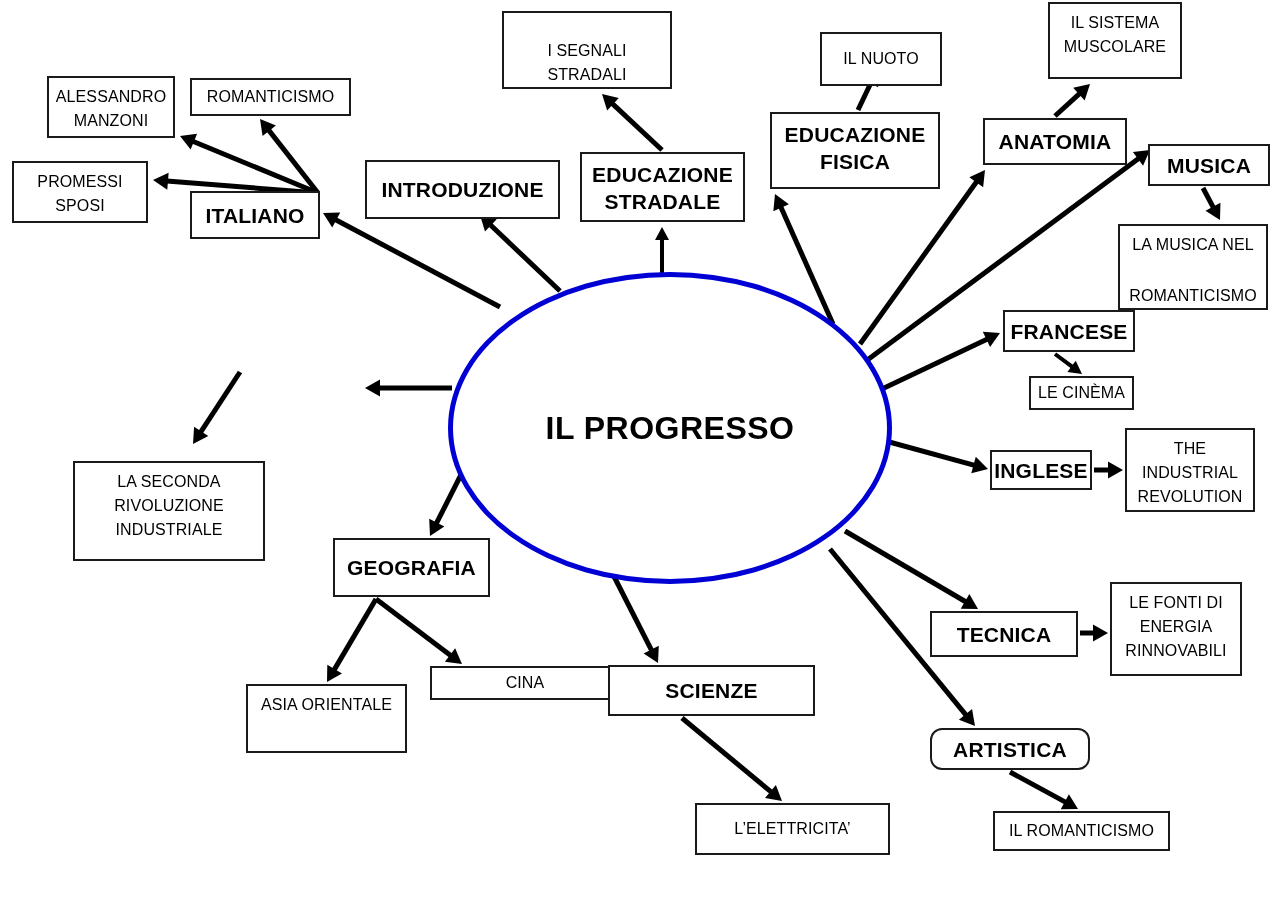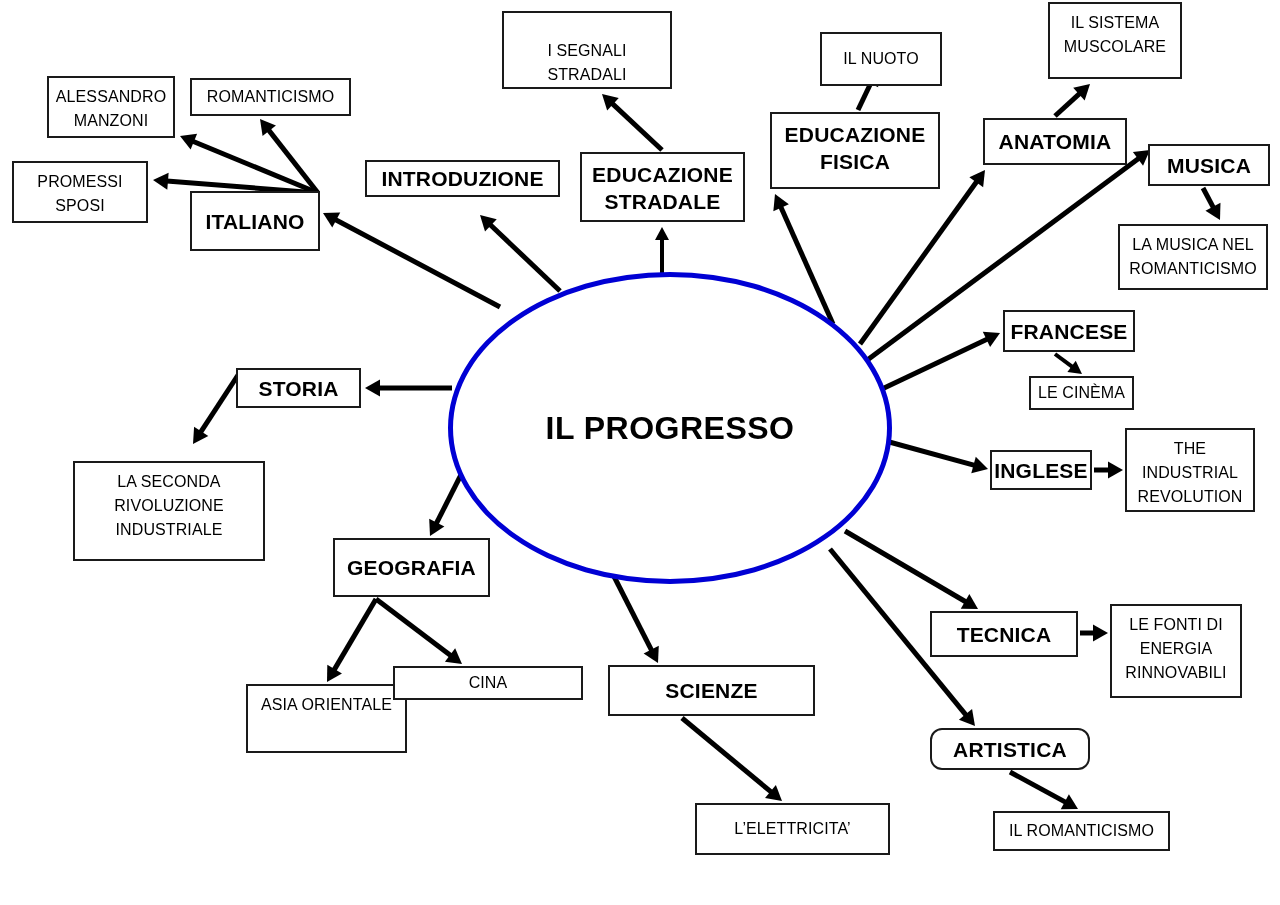--- a/index.html
+++ b/index.html
@@ -207,24 +207,24 @@
       <span class="line">ALESSANDRO</span>
       <span class="line">MANZONI</span>
     </div>
     <div class="node t-plain v-center" style="left: 190px; top: 78px; width: 161px; height: 38px; border-color: rgb(26, 26, 26);">
       <span class="line">ROMANTICISMO</span>
     </div>
     <div class="node t-plain v-top" style="left: 12px; top: 161px; width: 136px; height: 62px; border-color: rgb(26, 26, 26);">
       <span class="line">PROMESSI</span>
       <span class="line">SPOSI</span>
     </div>
-    <div class="node t-bold v-center" style="left: 190px; top: 191px; width: 130px; height: 60px; border-color: rgb(26, 26, 26);">
+    <div class="node t-bold v-center" style="left: 190px; top: 191px; width: 130px; height: 48px; border-color: rgb(26, 26, 26);">
       <span class="line">ITALIANO</span>
     </div>
-    <div class="node t-bold v-center" style="left: 365px; top: 160px; width: 195px; height: 37px; border-color: rgb(26, 26, 26);">
+    <div class="node t-bold v-center" style="left: 365px; top: 160px; width: 195px; height: 59px; border-color: rgb(26, 26, 26);">
       <span class="line">INTRODUZIONE</span>
     </div>
     <div class="node t-plain v-top" style="left: 502px; top: 11px; width: 170px; height: 78px; border-color: rgb(26, 26, 26); justify-content: flex-end;">
       <span class="line">I SEGNALI</span>
       <span class="line">STRADALI</span>
     </div>
     <div class="node t-bold v-top" style="left: 580px; top: 152px; width: 165px; height: 70px; border-color: rgb(26, 26, 26);">
       <span class="line">EDUCAZIONE</span>
       <span class="line">STRADALE</span>
     </div>
@@ -238,67 +238,64 @@
     <div class="node t-plain v-top" style="left: 1048px; top: 2px; width: 134px; height: 77px; border-color: rgb(26, 26, 26);">
       <span class="line">IL SISTEMA</span>
       <span class="line">MUSCOLARE</span>
     </div>
     <div class="node t-bold v-center" style="left: 983px; top: 118px; width: 144px; height: 47px; border-color: rgb(26, 26, 26);">
       <span class="line">ANATOMIA</span>
     </div>
     <div class="node t-bold v-center" style="left: 1148px; top: 144px; width: 122px; height: 42px; border-color: rgb(26, 26, 26);">
       <span class="line">MUSICA</span>
     </div>
-    <div class="node t-plain v-top" style="left: 1118px; top: 224px; width: 150px; height: 66px; border-color: rgb(26, 26, 26);">
+    <div class="node t-plain v-top" style="left: 1118px; top: 224px; width: 150px; height: 86px; border-color: rgb(26, 26, 26); justify-content: space-between;">
       <span class="line">LA MUSICA NEL</span>
       <span class="line">ROMANTICISMO</span>
     </div>
     <div class="node t-bold v-center" style="left: 1003px; top: 310px; width: 132px; height: 42px; border-color: rgb(26, 26, 26); align-items: center;">
       <span class="line">FRANCESE</span>
     </div>
     <div class="node t-plain v-center" style="left: 1029px; top: 376px; width: 105px; height: 34px; border-color: rgb(26, 26, 26);">
       <span class="line">LE CINÈMA</span>
     </div>
     <div class="node t-bold v-center" style="left: 990px; top: 450px; width: 102px; height: 40px; border-color: rgb(26, 26, 26);">
       <span class="line">INGLESE</span>
     </div>
     <div class="node t-plain v-top" style="left: 1125px; top: 428px; width: 130px; height: 84px; border-color: rgb(26, 26, 26);">
       <span class="line">THE</span>
       <span class="line">INDUSTRIAL</span>
       <span class="line">REVOLUTION</span>
     </div>
     <div class="node t-bold v-center" style="left: 930px; top: 611px; width: 148px; height: 46px; border-color: rgb(26, 26, 26);">
       <span class="line">TECNICA</span>
     </div>
-    <div class="node t-plain v-top" style="left: 1110px; top: 604px; width: 132px; height: 94px; border-color: rgb(26, 26, 26); align-items: center;">
+    <div class="node t-plain v-top" style="left: 1110px; top: 582px; width: 132px; height: 94px; border-color: rgb(26, 26, 26); align-items: center;">
       <span class="line">LE FONTI DI</span>
       <span class="line">ENERGIA</span>
       <span class="line">RINNOVABILI</span>
     </div>
     <div class="node t-bold v-center" style="left: 930px; top: 728px; width: 160px; height: 42px; border-color: rgb(26, 26, 26); border-radius: 12px;">
       <span class="line">ARTISTICA</span>
     </div>
     <div class="node t-plain v-center" style="left: 993px; top: 811px; width: 177px; height: 40px; border-color: rgb(26, 26, 26);">
       <span class="line">IL ROMANTICISMO</span>
-    </div>
-    <div class="node t-bold v-center" style="left: 236px; top: 368px; width: 125px; height: 40px; border-color: rgb(26, 26, 26);">
-      <span class="line">STORIA</span>
     </div>
     <div class="node t-plain v-top" style="left: 73px; top: 446px; width: 192px; height: 100px; border-color: rgb(26, 26, 26); margin-top: 15px;">
       <span class="line">LA SECONDA</span>
       <span class="line">RIVOLUZIONE</span>
       <span class="line">INDUSTRIALE</span>
     </div>
     <div class="node t-bold v-center" style="left: 333px; top: 538px; width: 157px; height: 59px; border-color: rgb(26, 26, 26);">
       <span class="line">GEOGRAFIA</span>
     </div>
     <div class="node t-plain v-top" style="left: 246px; top: 684px; width: 161px; height: 69px; border-color: rgb(26, 26, 26);">
       <span class="line">ASIA ORIENTALE</span>
     </div>
-    <div class="node t-plain v-center" style="left: 393px; top: 666px; width: 190px; height: 34px; border-color: rgb(26, 26, 26);">
+    <div class="node t-plain v-center" style="left: 430px; top: 666px; width: 190px; height: 34px; border-color: rgb(26, 26, 26);">
       <span class="line">CINA</span>
     </div>
     <div class="node t-bold v-center" style="left: 608px; top: 665px; width: 207px; height: 51px; border-color: rgb(26, 26, 26);">
       <span class="line">SCIENZE</span>
     </div>
     <div class="node t-plain v-center" style="left: 695px; top: 803px; width: 195px; height: 52px; border-color: rgb(26, 26, 26);">
       <span class="line">L’ELETTRICITA’</span>
     </div>
   </div>
 

